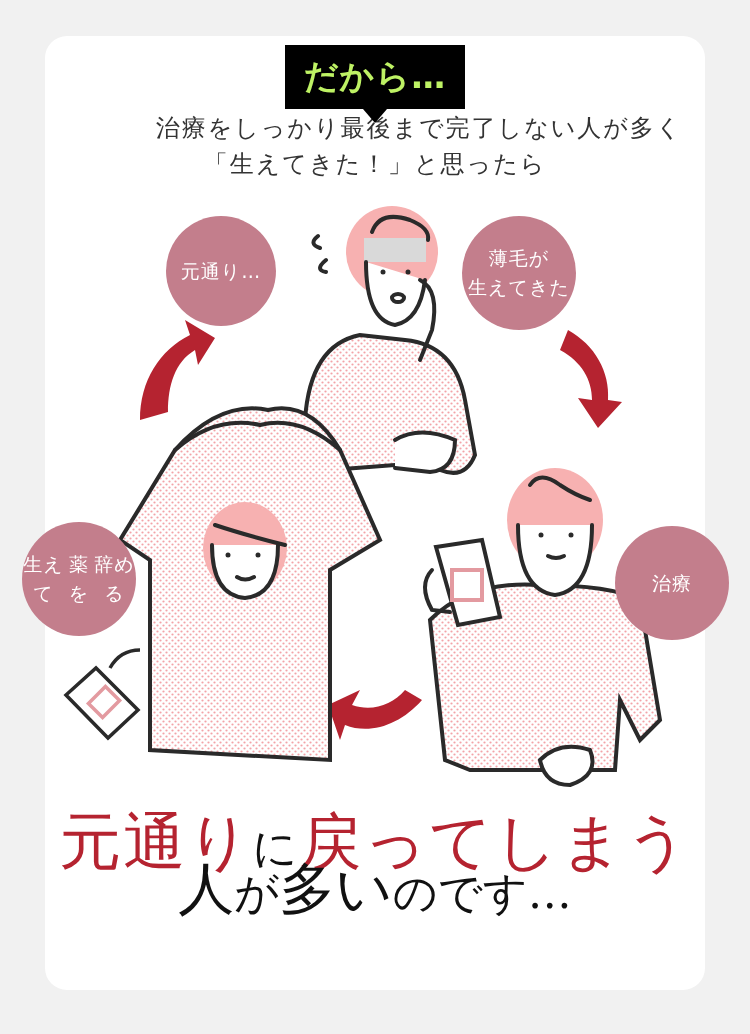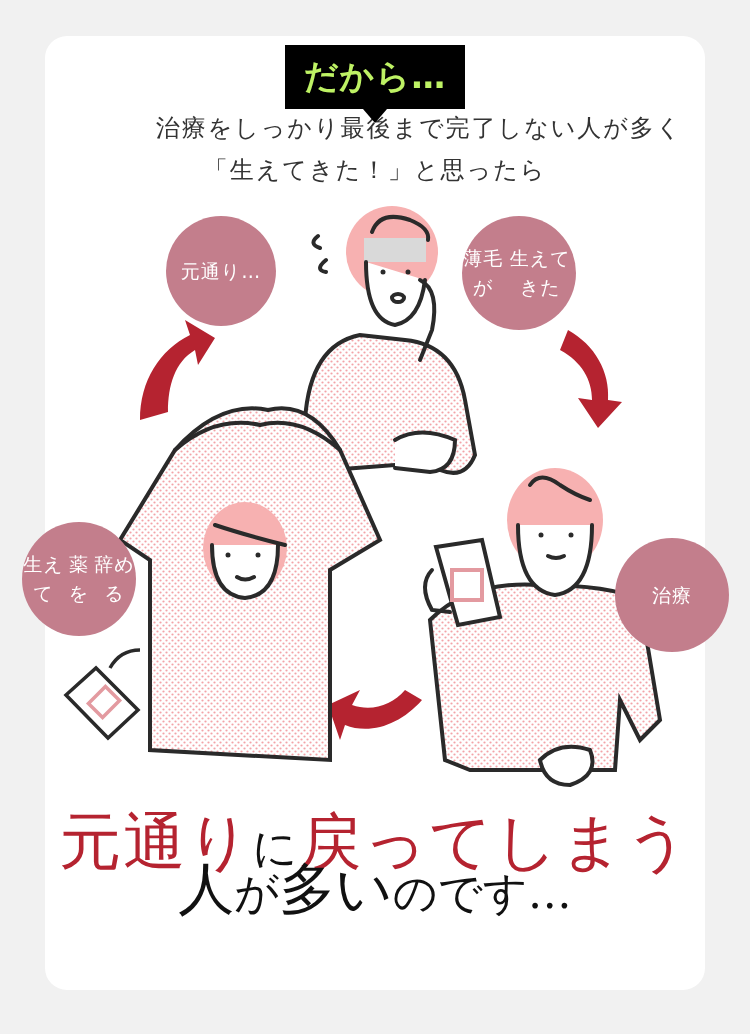--- a/index.html
+++ b/index.html
@@ -21,21 +21,21 @@
     .badge::after {
       content: ""; position: absolute; left: 50%; bottom: -14px; margin-left: -12px;
       border-left: 12px solid transparent; border-right: 12px solid transparent;
       border-top: 14px solid #000000;
     }
     .intro {
       position: absolute; left: 0; width: 750px; text-align: center; color: #333333;
       font-size: 24px; letter-spacing: 2px;
     }
     .intro.l1 { top: 112px; margin-left: 44px; }
-    .intro.l2 { top: 154px; }
+    .intro.l2 { top: 148px; }
     .bubble {
       position: absolute; border-radius: 50%; background: #c37e8c; color: #ffffff;
       display: flex; align-items: center; justify-content: center; text-align: center;
       font-size: 19px; line-height: 29px; letter-spacing: 1px; z-index: 3;
     }
     .illus { position: absolute; left: 0; top: 0; width: 750px; height: 1034px; z-index: 2; }
     .headline {
       position: absolute; left: 0; width: 750px; text-align: center;
       font-family: "DejaVu Serif", "Liberation Serif", serif; z-index: 4;
     }
@@ -114,25 +114,25 @@
     <path d="M436,547 L482,540 L500,617 L458,625 Z" fill="#ffffff"></path>
     <rect x="452" y="570" width="30" height="30" stroke="#e39aa0"></rect>
     <path d="M432,570 Q418,585 432,610 L450,612"></path>
     <path d="M540,760 Q560,740 590,750 Q600,775 570,785 Q545,785 540,760 Z" fill="#ffffff"></path>
   </g>
 </svg>
 
 <div class="bubble" style="left:166px;top:216px;width:110px;height:110px;">
   <span>元通り…</span>
 </div>
-<div class="bubble" style="left:462px;top:216px;width:114px;height:114px;flex-direction:row;">
+<div class="bubble" style="left:462px;top:216px;width:114px;height:114px;flex-direction:column;">
   <span>薄毛が</span>
   <span>生えてきた</span>
 </div>
-<div class="bubble" style="left:615px;top:538px;width:114px;height:114px;">
+<div class="bubble" style="left:615px;top:526px;width:114px;height:114px;">
   <span>治療</span>
 </div>
 <div class="bubble" style="left:22px;top:522px;width:114px;height:114px;flex-direction:row;">
   <span>生えて</span>
   <span>薬を</span>
   <span>辞める</span>
 </div>
 
 <div class="headline h1">
   <span class="red">元通り</span><span class="blk small">に</span><span class="red">戻ってしまう</span>

